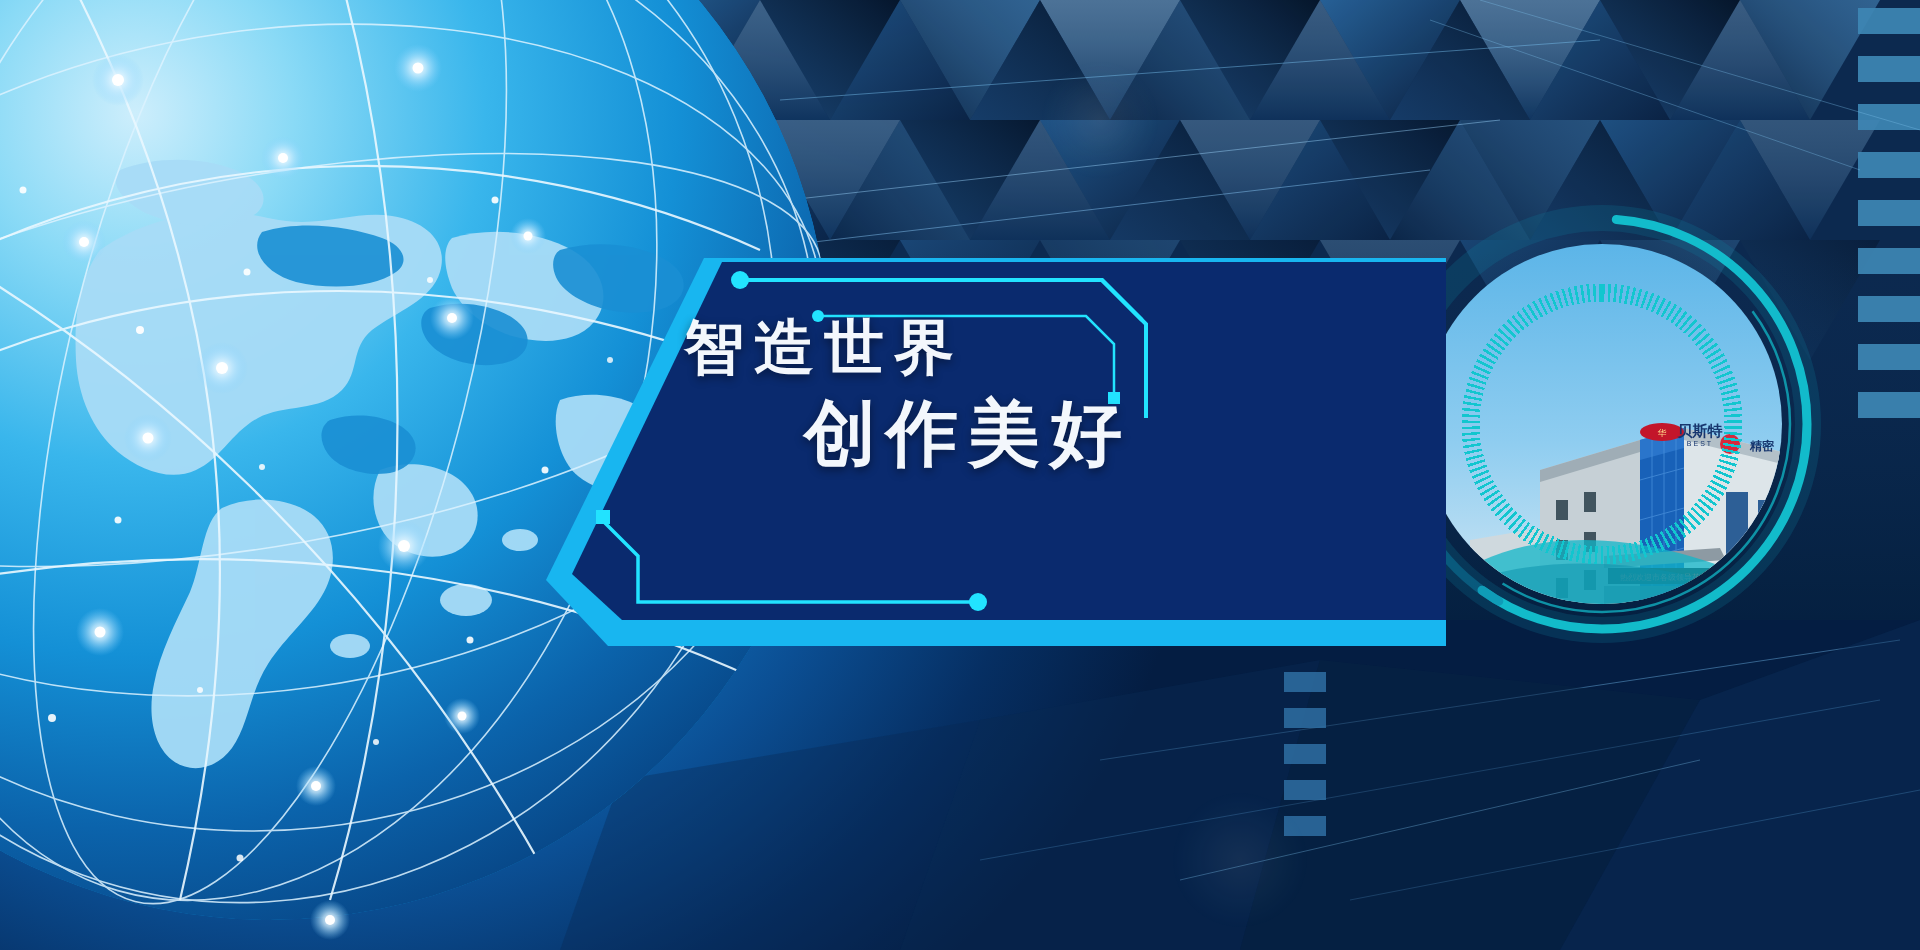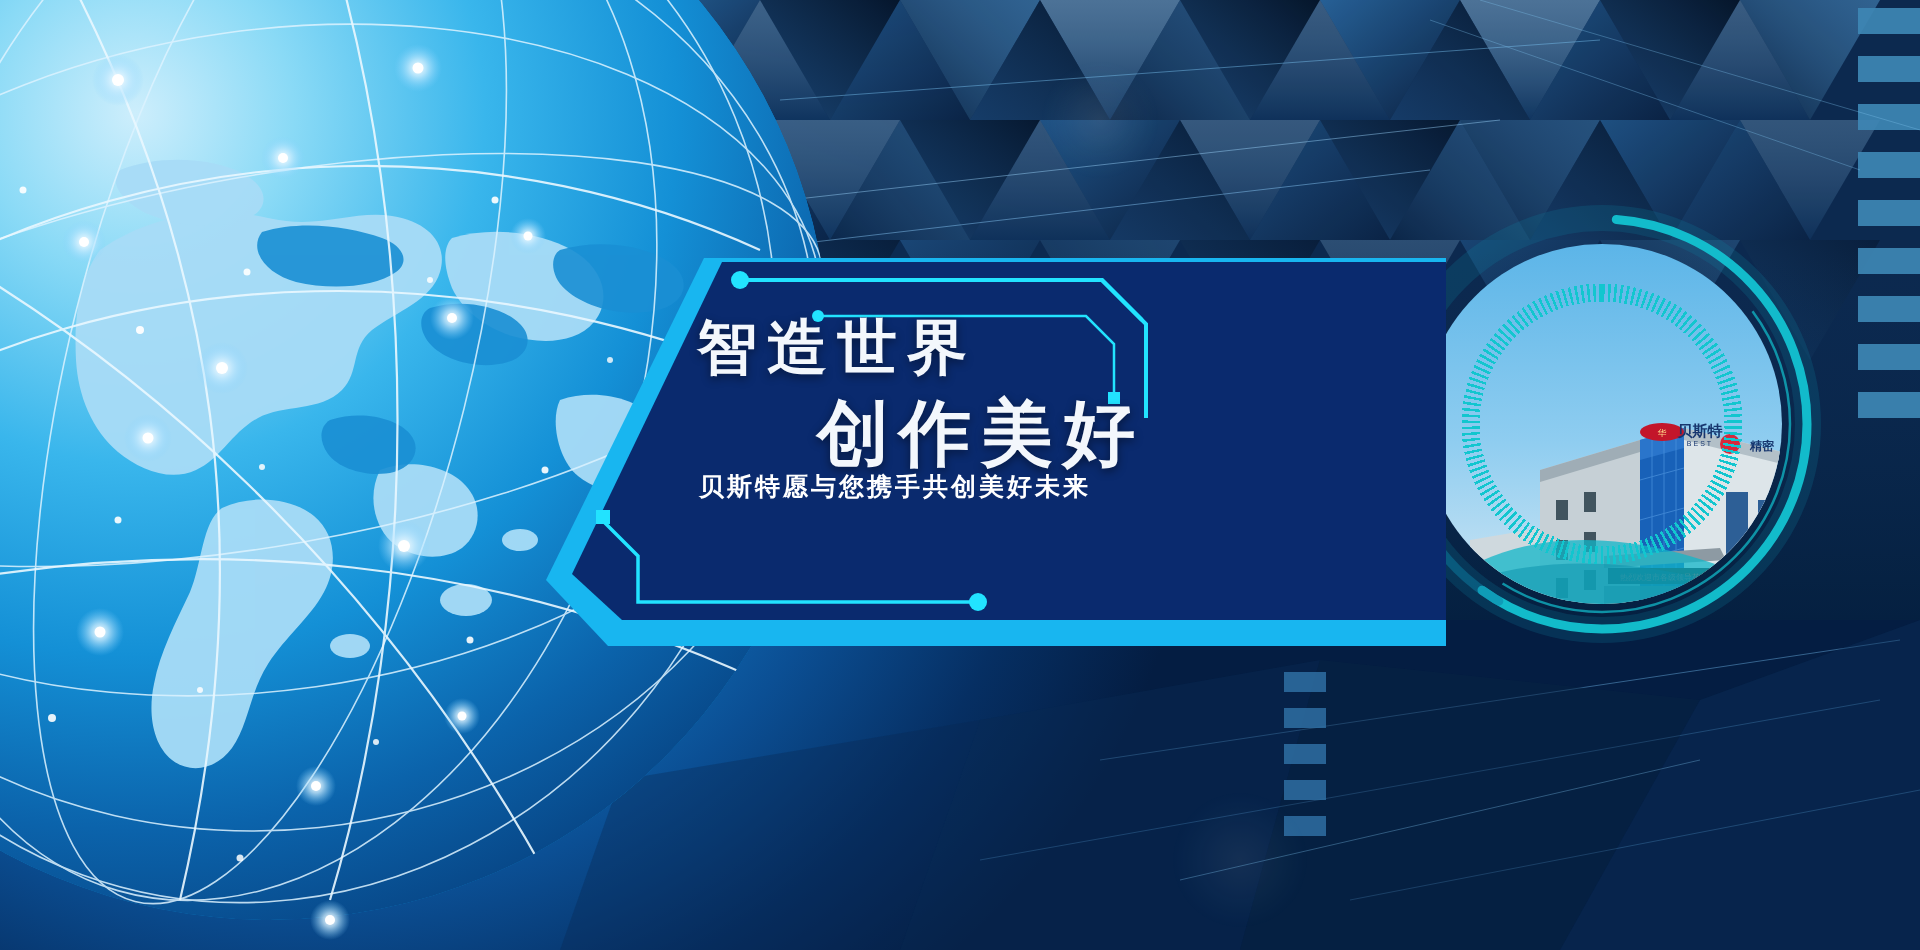--- a/index.html
+++ b/index.html
@@ -28,21 +28,21 @@
   
   .photo-ring{position:absolute;left:1392px;top:214px;width:420px;height:420px;}
   .ring-ticks{position:absolute;inset:0;border-radius:50%;
     background:repeating-conic-gradient(from 0deg,#12c6cf 0deg 1.1deg,rgba(18,198,207,0) 1.1deg 2.6deg);
     -webkit-mask:radial-gradient(circle, transparent 0 calc(50% - 26px), #000 calc(50% - 26px) calc(50% - 8px), transparent calc(50% - 8px));
     mask:radial-gradient(circle, transparent 0 calc(50% - 26px), #000 calc(50% - 26px) calc(50% - 8px), transparent calc(50% - 8px));}
 
   
   .panel{position:absolute;left:546px;top:258px;width:866px;height:400px;}
   .panel svg{position:absolute;left:0;top:0;overflow:visible;}
-  .panel-text{position:absolute;left:13px;top:0;width:866px;height:400px;}
+  .panel-text{position:absolute;left:0;top:0;width:866px;height:400px;}
   .t-line1{position:absolute;left:138px;top:50px;color:#f3f7fc;font-size:60px;font-weight:700;letter-spacing:10px;
     text-shadow:0 3px 10px rgba(0,0,0,.45);white-space:nowrap;}
   .t-line2{position:absolute;left:258px;top:128px;color:#f3f7fc;font-size:72px;font-weight:700;letter-spacing:10px;
     text-shadow:0 3px 10px rgba(0,0,0,.45);white-space:nowrap;}
   .t-sub{position:absolute;left:140px;top:212px;color:#ffffff;font-size:25px;font-weight:700;letter-spacing:3px;white-space:nowrap;}
 </style>
 </head>
 <body>
 
 <div id="stage">
@@ -378,21 +378,20 @@
       <g fill="none" stroke="#22e3ff" stroke-width="3.5">
         <path d="M56,262 L92,298 L92,344 L428,344"></path>
       </g>
       <rect x="50" y="252" width="14" height="14" fill="#22e3ff"></rect>
       <circle cx="432" cy="344" r="9" fill="#22e3ff"></circle>
     </svg>
 
     <div class="panel-text">
       <div class="t-line1">智造世界</div>
       <div class="t-line2">创作美好</div>
-      <div class="t-sub">贝斯特愿与您携手共创美好未来</div>
     </div>
   </div>
 
   <svg width="1920" height="950" style="position:absolute;left:0;top:0;pointer-events:none">
     <g opacity=".5">
       <circle cx="1100" cy="120" r="60" fill="url(#glowW)" opacity=".18"></circle>
       <circle cx="1240" cy="860" r="70" fill="url(#glowW)" opacity=".12"></circle>
     </g>
     <g stroke="#7fc3ee" stroke-width="1" opacity=".35">
       <line x1="1430" y1="20" x2="1860" y2="170"></line>

